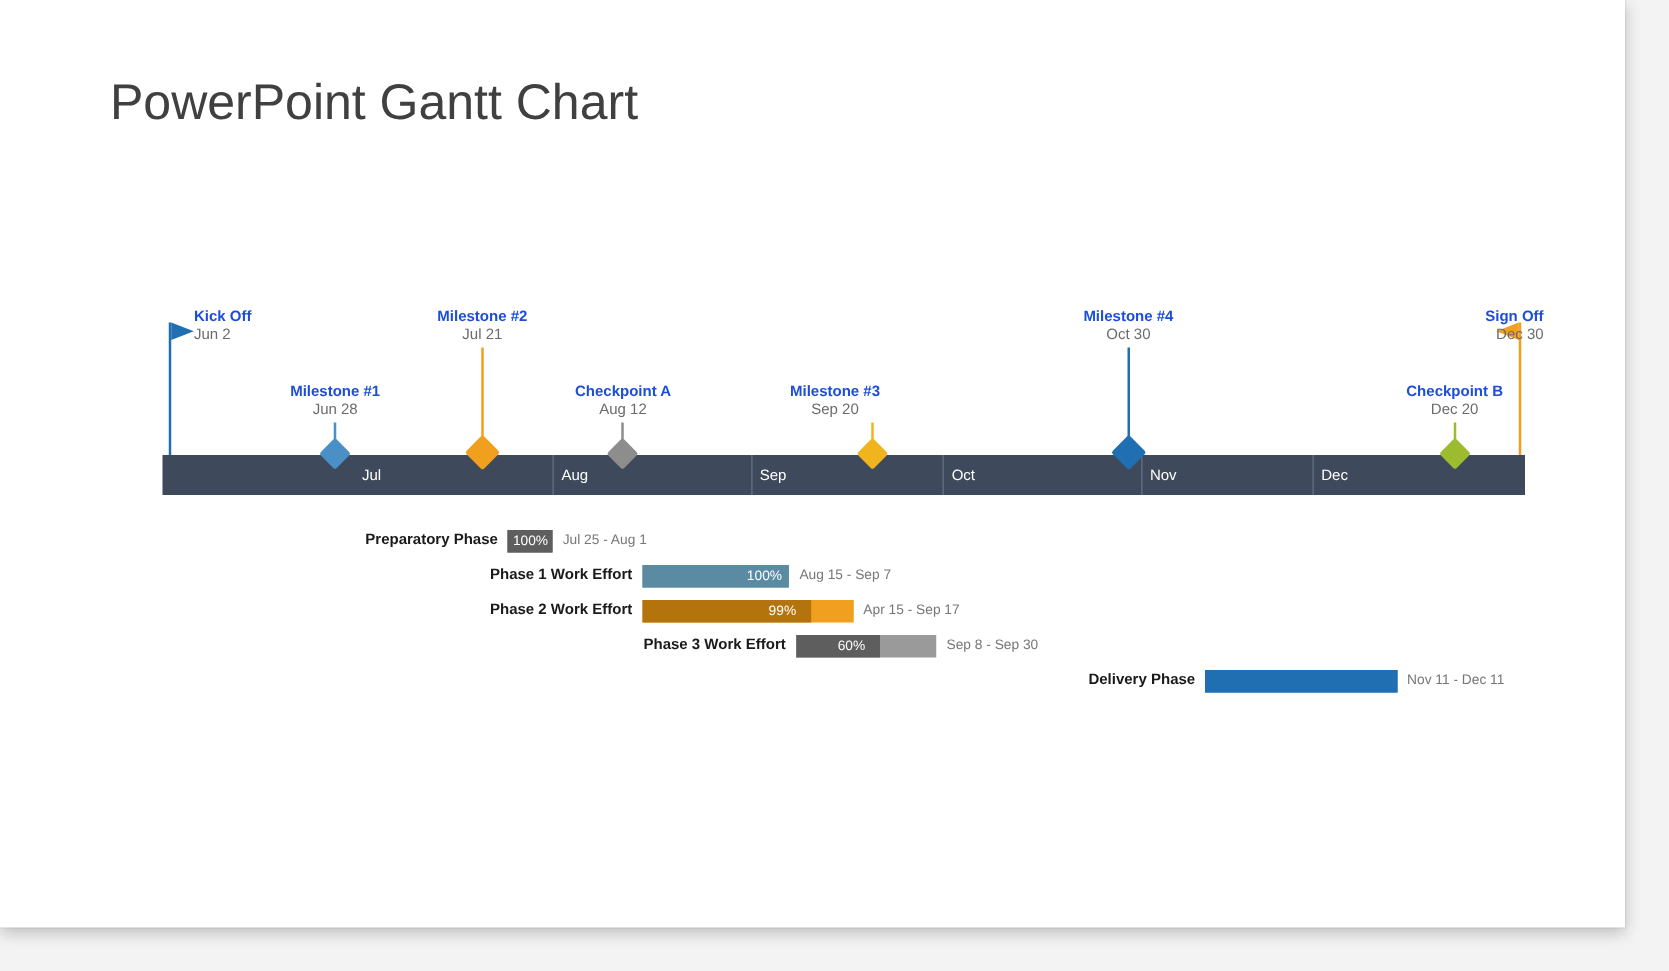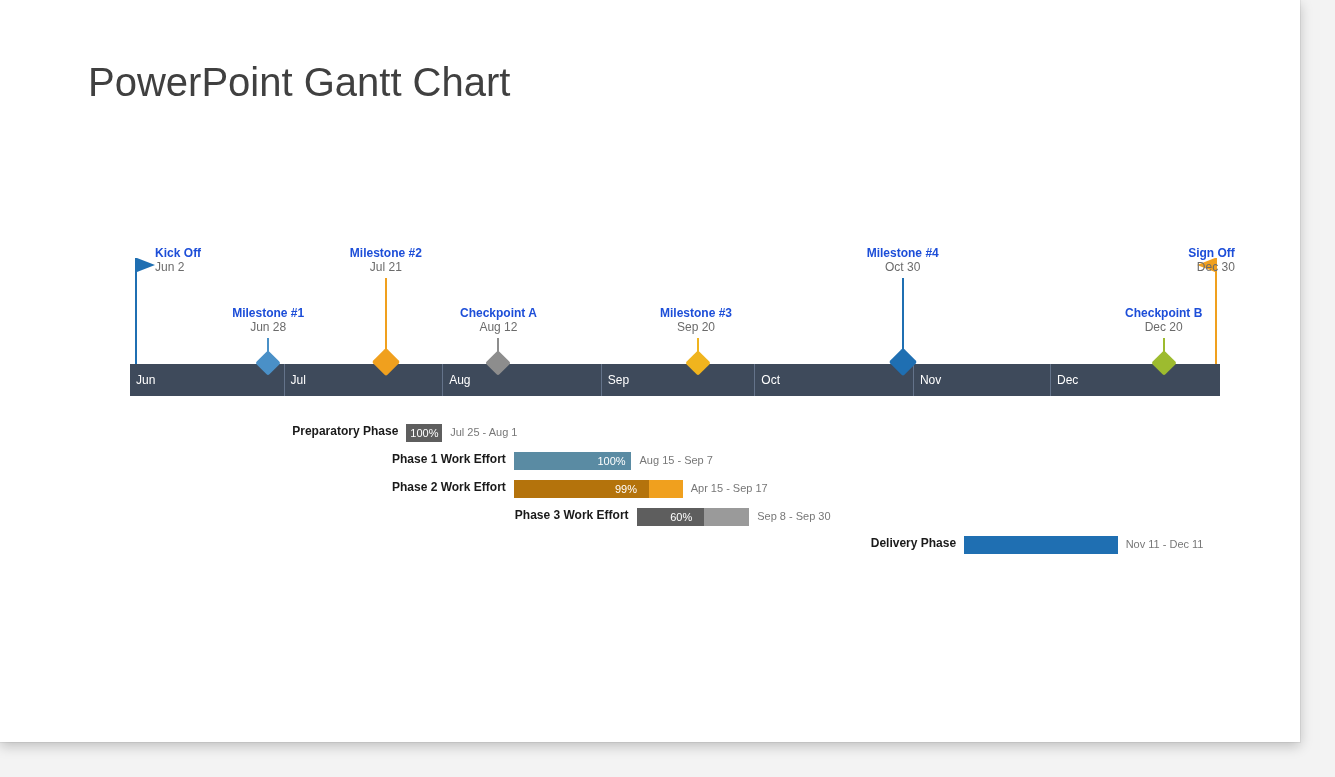--- a/index.html
+++ b/index.html
@@ -155,21 +155,20 @@
 </head>
 <body>
 
 <div class="page">
   <div class="slide">
 
     <div class="title">PowerPoint Gantt Chart</div>
 
     <div class="chart" id="chart">
       <div class="timeline-strip" id="timeline-strip">
-          <div class="month-cell" style="left: 0px; width: 153.521px;">Jun</div>
           <div class="month-cell" style="left: 153.521px; width: 158.638px;">Jul</div>
           <div class="month-cell" style="left: 312.16px; width: 158.638px;">Aug</div>
           <div class="month-cell" style="left: 624.319px; width: 158.638px;">Oct</div>
           <div class="month-cell" style="left: 470.798px; width: 153.521px;">Sep</div>
           <div class="month-cell" style="left: 782.958px; width: 153.521px;">Nov</div>
           <div class="month-cell" style="left: 920px; width: 153.521px;">Dec</div>
         </div>
       <div id="milestones">
           <div class="flag-pole" style="left: 5.11737px; top: 18px; height: 106px; background: rgb(31, 111, 178);"></div>
           <div class="flag-tri" style="top: 18px; border-top: 7px solid transparent; border-bottom: 7px solid transparent; left: 7.11737px; border-left: 18px solid rgb(31, 111, 178);"></div>
@@ -190,21 +189,21 @@
             <span class="ms-date">Jul 21</span>
           </div>
           <div class="ms-line" style="left: 368.451px; top: 98px; height: 18px; background: rgb(141, 141, 141);"></div>
           <div class="ms-diamond" style="left: 368.451px; top: 114px; width: 18px; height: 18px; background: rgb(141, 141, 141);"></div>
           <div class="ms" style="left: 368.451px; top: 66px;">
             <span class="ms-label">Checkpoint A</span>
             <span class="ms-date">Aug 12</span>
           </div>
           <div class="ms-line" style="left: 568.028px; top: 98px; height: 18px; background: rgb(240, 180, 30);"></div>
           <div class="ms-diamond" style="left: 568.028px; top: 114px; width: 18px; height: 18px; background: rgb(240, 180, 30);"></div>
-          <div class="ms" style="left: 566px; top: 66px; text-align: center;">
+          <div class="ms" style="left: 538px; top: 66px; text-align: center;">
             <span class="ms-label">Milestone #3</span>
             <span class="ms-date">Sep 20</span>
           </div>
           <div class="ms-line" style="left: 772.723px; top: 38px; height: 78px; background: rgb(31, 111, 178);"></div>
           <div class="ms-diamond" style="left: 772.723px; top: 112px; width: 20px; height: 20px; background: rgb(31, 111, 178);"></div>
           <div class="ms" style="left: 772.723px; top: 6px;">
             <span class="ms-label">Milestone #4</span>
             <span class="ms-date">Oct 30</span>
           </div>
           <div class="ms-line" style="left: 1033.71px; top: 98px; height: 18px; background: rgb(157, 187, 47);"></div>

